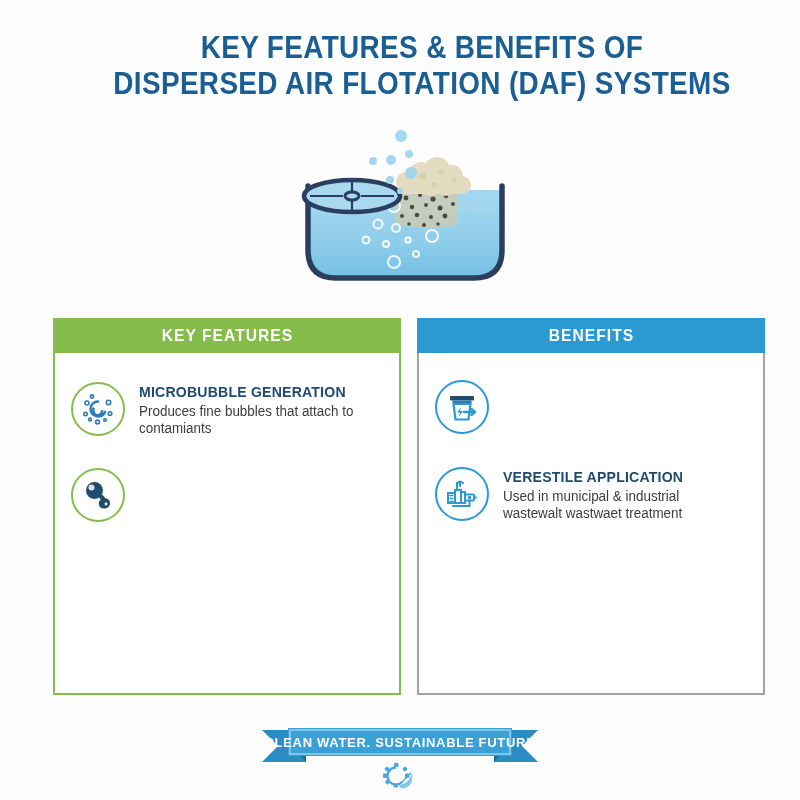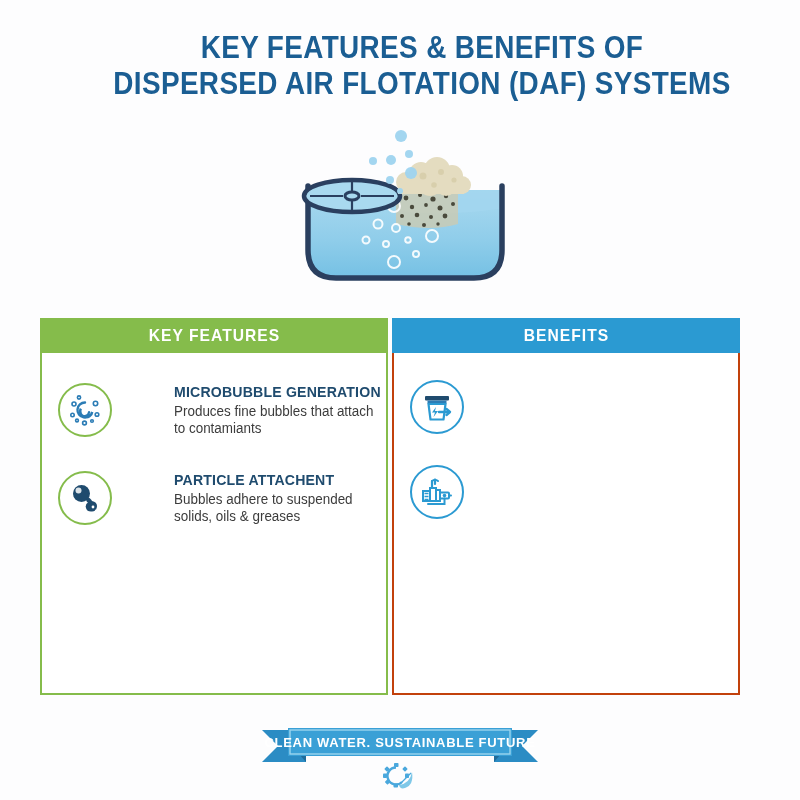--- a/index.html
+++ b/index.html
@@ -32,23 +32,24 @@
   
   .hero { position: absolute; left: 290px; top: 128px; width: 230px; height: 165px; }
 
   
   .panel {
     position: absolute;
     top: 318px;
     width: 348px;
     height: 377px;
     background: #ffffff;
+    margin-left: 13px;
   }
   .panel-left  { left: 40px;  border: 2px solid #85bc4b; }
-  .panel-right { left: 392px; border: 2px solid #c2410c; }
+  .panel-right { left: 404px; border: 2px solid #a3a3a3; }
 
   .panel-header {
     height: 35px;
     margin: -2px -2px 0 -2px;
     display: flex; align-items: center; justify-content: center;
   }
   .panel-left .panel-header  { background: #85bc4b; }
   .panel-right .panel-header { background: #2b9ad2; }
   .panel-header-text {
     font-family: "Liberation Sans Narrow", "Liberation Sans", sans-serif;
@@ -56,23 +57,22 @@
     font-size: 17px;
     letter-spacing: 1.1px;
     color: #ffffff;
     transform: scaleX(0.92);
   }
 
   .panel-body { padding: 26px 16px 0 16px; }
 
   .item {
     display: flex;
-    align-items: flex-end;
+    align-items: center;
     margin-bottom: 30px;
-    gap: 48px;
   }
   .item:last-child { margin-bottom: 0; }
 
   .item-icon {
     flex: 0 0 auto;
     width: 54px; height: 54px;
     border-radius: 50%;
     display: flex; align-items: center; justify-content: center;
     margin-right: 14px;
     margin-top: 1px;
@@ -245,24 +245,20 @@
         <div class="item-icon icon-green">
           <svg width="34" height="34" viewBox="0 0 34 34" xmlns="http://www.w3.org/2000/svg">
             <circle cx="13.5" cy="12.5" r="8.5" fill="#1f4b6e"></circle>
             <circle cx="10.5" cy="9.5" r="3" fill="#ffffff" opacity="0.85"></circle>
             <rect x="18" y="17.5" width="6" height="4.5" rx="2" fill="#1f4b6e" transform="rotate(45 21 20)"></rect>
             <path d="M24 20 q5 1 5 5 q0 5 -5 5.5 q-5 0.5 -6 -3.5 q-1 -4 2 -5.5 q2 -1 4 -1.5 z" fill="#1f4b6e"></path>
             <circle cx="25" cy="26" r="1.4" fill="#ffffff"></circle>
             <circle cx="28" cy="29.5" r="1" fill="#ffffff"></circle>
           </svg>
         </div>
-        <div class="item-text">
-          <div class="item-title">PARTICLE ATTACHENT</div>
-          <div class="item-desc">Bubbles adhere to suspended solids, oils &amp; greases</div>
-        </div>
       </div>
 
 
     </div>
   </div>
 
   <div class="panel panel-right">
     <div class="panel-header">
       <span class="panel-header-text">BENEFITS</span>
     </div>
@@ -289,20 +285,24 @@
             <path d="M4.5 18.5 L8.5 18.5 M4.5 21.5 L8.5 21.5 M4.5 24.5 L8.5 24.5" stroke="#2b9ad2" stroke-width="1.5"></path>
             <path d="M10 13 L16 13 L16 26 L10 26 Z" fill="none" stroke="#2b9ad2" stroke-width="2"></path>
             <path d="M12 6 L12 13 M15 4.5 L15 9" stroke="#2b9ad2" stroke-width="2.2" stroke-linecap="round"></path>
             <path d="M12 6 q3 -2.5 6 0" fill="none" stroke="#2b9ad2" stroke-width="2" stroke-linecap="round"></path>
             <rect x="16" y="15" width="4" height="11" fill="none" stroke="#2b9ad2" stroke-width="2"></rect>
             <rect x="20" y="17.5" width="9" height="6" rx="1" fill="none" stroke="#2b9ad2" stroke-width="2"></rect>
             <path d="M29 20.5 L31 20.5" stroke="#2b9ad2" stroke-width="2" stroke-linecap="round"></path>
             <path d="M24.5 23.5 L24.5 29 L8 29" fill="none" stroke="#2b9ad2" stroke-width="2" stroke-linecap="round"></path>
             <circle cx="24.5" cy="20.5" r="1.8" fill="#2b9ad2"></circle>
           </svg>
+        </div>
+        <div class="item-text">
+          <div class="item-title">VERESTILE APPLICATION</div>
+          <div class="item-desc">Used in municipal &amp; industrial wastewalt wastwaet treatment</div>
         </div>
       </div>
 
     </div>
   </div>
 
   <div class="ribbon-wrap">
     <svg width="800" height="78" viewBox="0 0 800 78" xmlns="http://www.w3.org/2000/svg">
 
       <path d="M262 8 L306 8 L306 40 L262 40 L278 24 Z" fill="#2b8cc4"></path>

